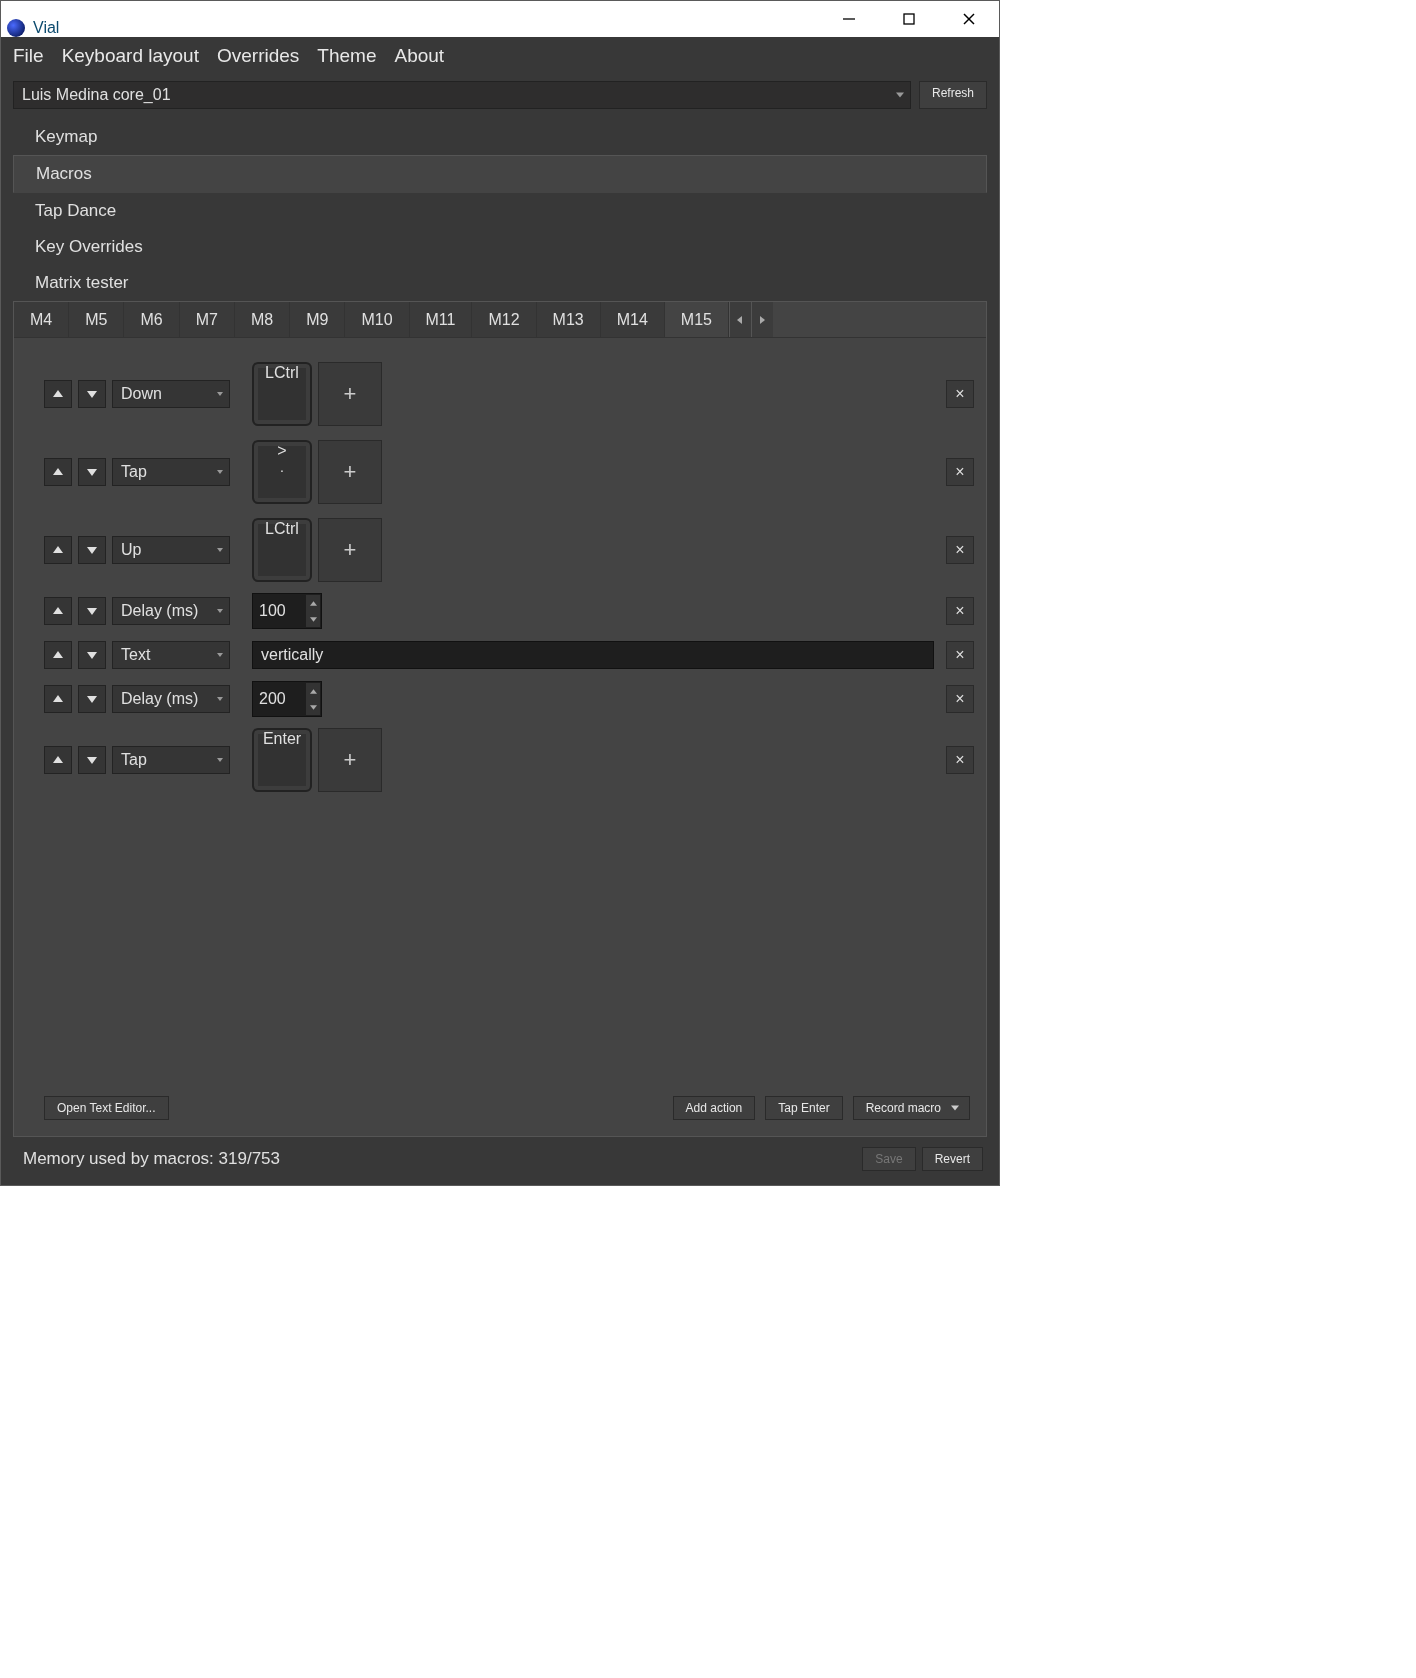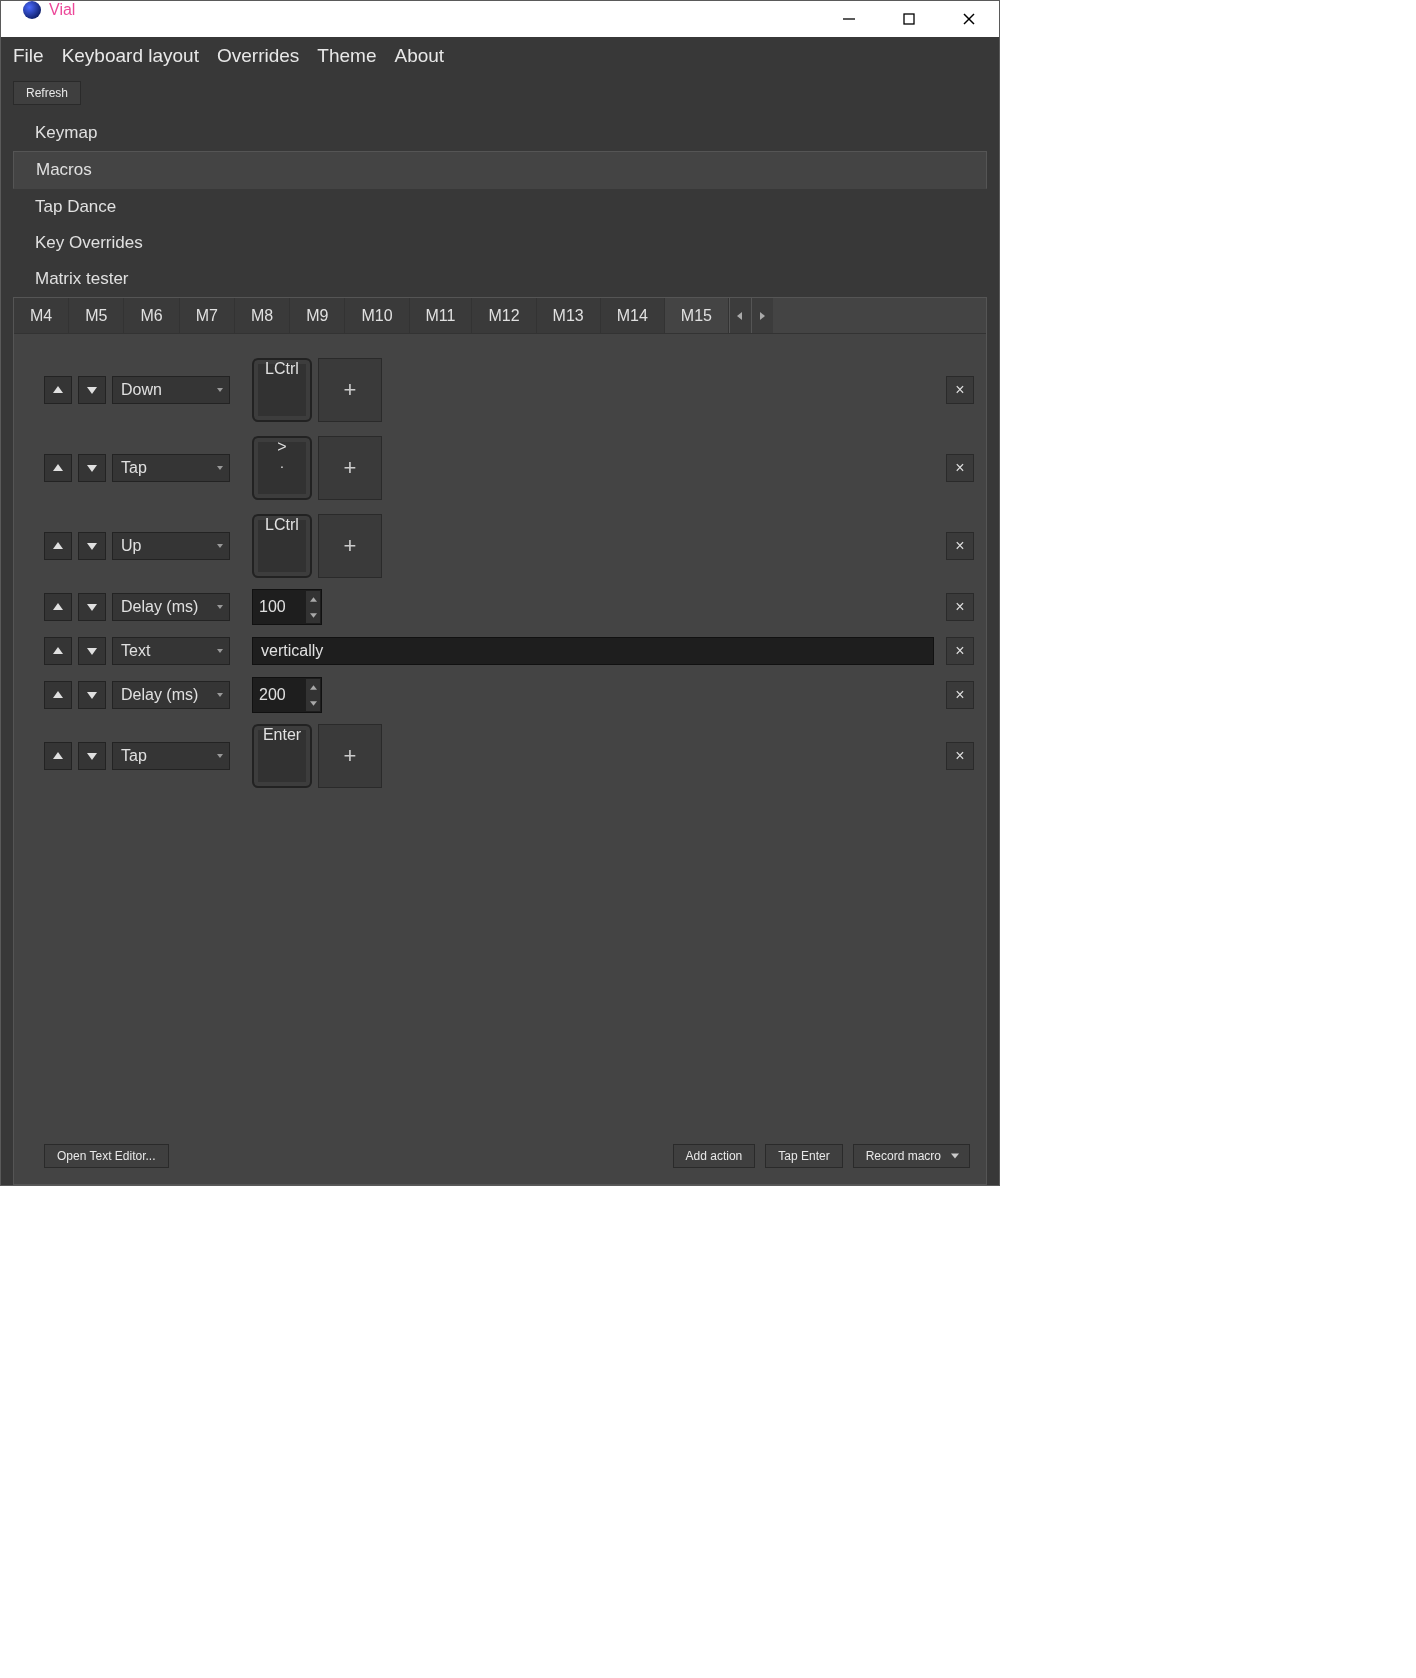--- a/index.html
+++ b/index.html
@@ -15,25 +15,25 @@
   .window {
     width: 1000px;
     height: 1186px;
     background: #383838;
     display: flex;
     flex-direction: column;
     border: 1px solid #5a5a5a;
   }
   .titlebar {
     background: #ffffff;
-    color: #ec4899;
-    display: flex;
-    align-items: flex-start;
+    color: #0c4a6e;
+    display: flex;
+    align-items: flex-end;
     height: 36px;
-    padding: 0 0 0 22px;
+    padding: 0 0 0 6px;
   }
   .titlebar .app-icon {
     width: 18px; height: 18px;
     border-radius: 50%;
     background: radial-gradient(circle at 35% 35%, #4a6aff 0%, #0a1a60 80%);
     margin-right: 8px;
   }
   .titlebar .title { font-size: 16px; flex: 0 0 auto; }
   .titlebar .spacer { flex: 1; }
   .winbtn {
@@ -292,20 +292,23 @@
 
   <div class="menubar">
     <span>File</span>
     <span>Keyboard layout</span>
     <span>Overrides</span>
     <span>Theme</span>
     <span>About</span>
   </div>
 
   <div class="device-row">
+    <div class="device-select">
+      <span>Luis Medina core_01</span>
+    </div>
     <div class="btn">Refresh</div>
   </div>
 
   <div class="tabs-main">
     <div class="tab-main">Keymap</div>
     <div class="tab-main active">Macros</div>
     <div class="tab-main">Tap Dance</div>
     <div class="tab-main">Key Overrides</div>
     <div class="tab-main">Matrix tester</div>
   </div>
@@ -542,14 +545,21 @@
       <div class="bottom-toolbar" style="padding:0 4px 4px 0">
         <div class="btn">Open Text Editor...</div>
         <div class="spacer"></div>
         <div class="btn">Add action</div>
         <div class="btn">Tap Enter</div>
         <div class="btn record-btn">Record macro</div>
       </div>
     </div>
   </div>
 
+  <div class="status-row">
+    <span>Memory used by macros: 319/753</span>
+    <div class="spacer"></div>
+    <div class="btn disabled">Save</div>
+    <div style="width:6px"></div>
+    <div class="btn">Revert</div>
+  </div>
 
 </div>
 
 </body></html>

